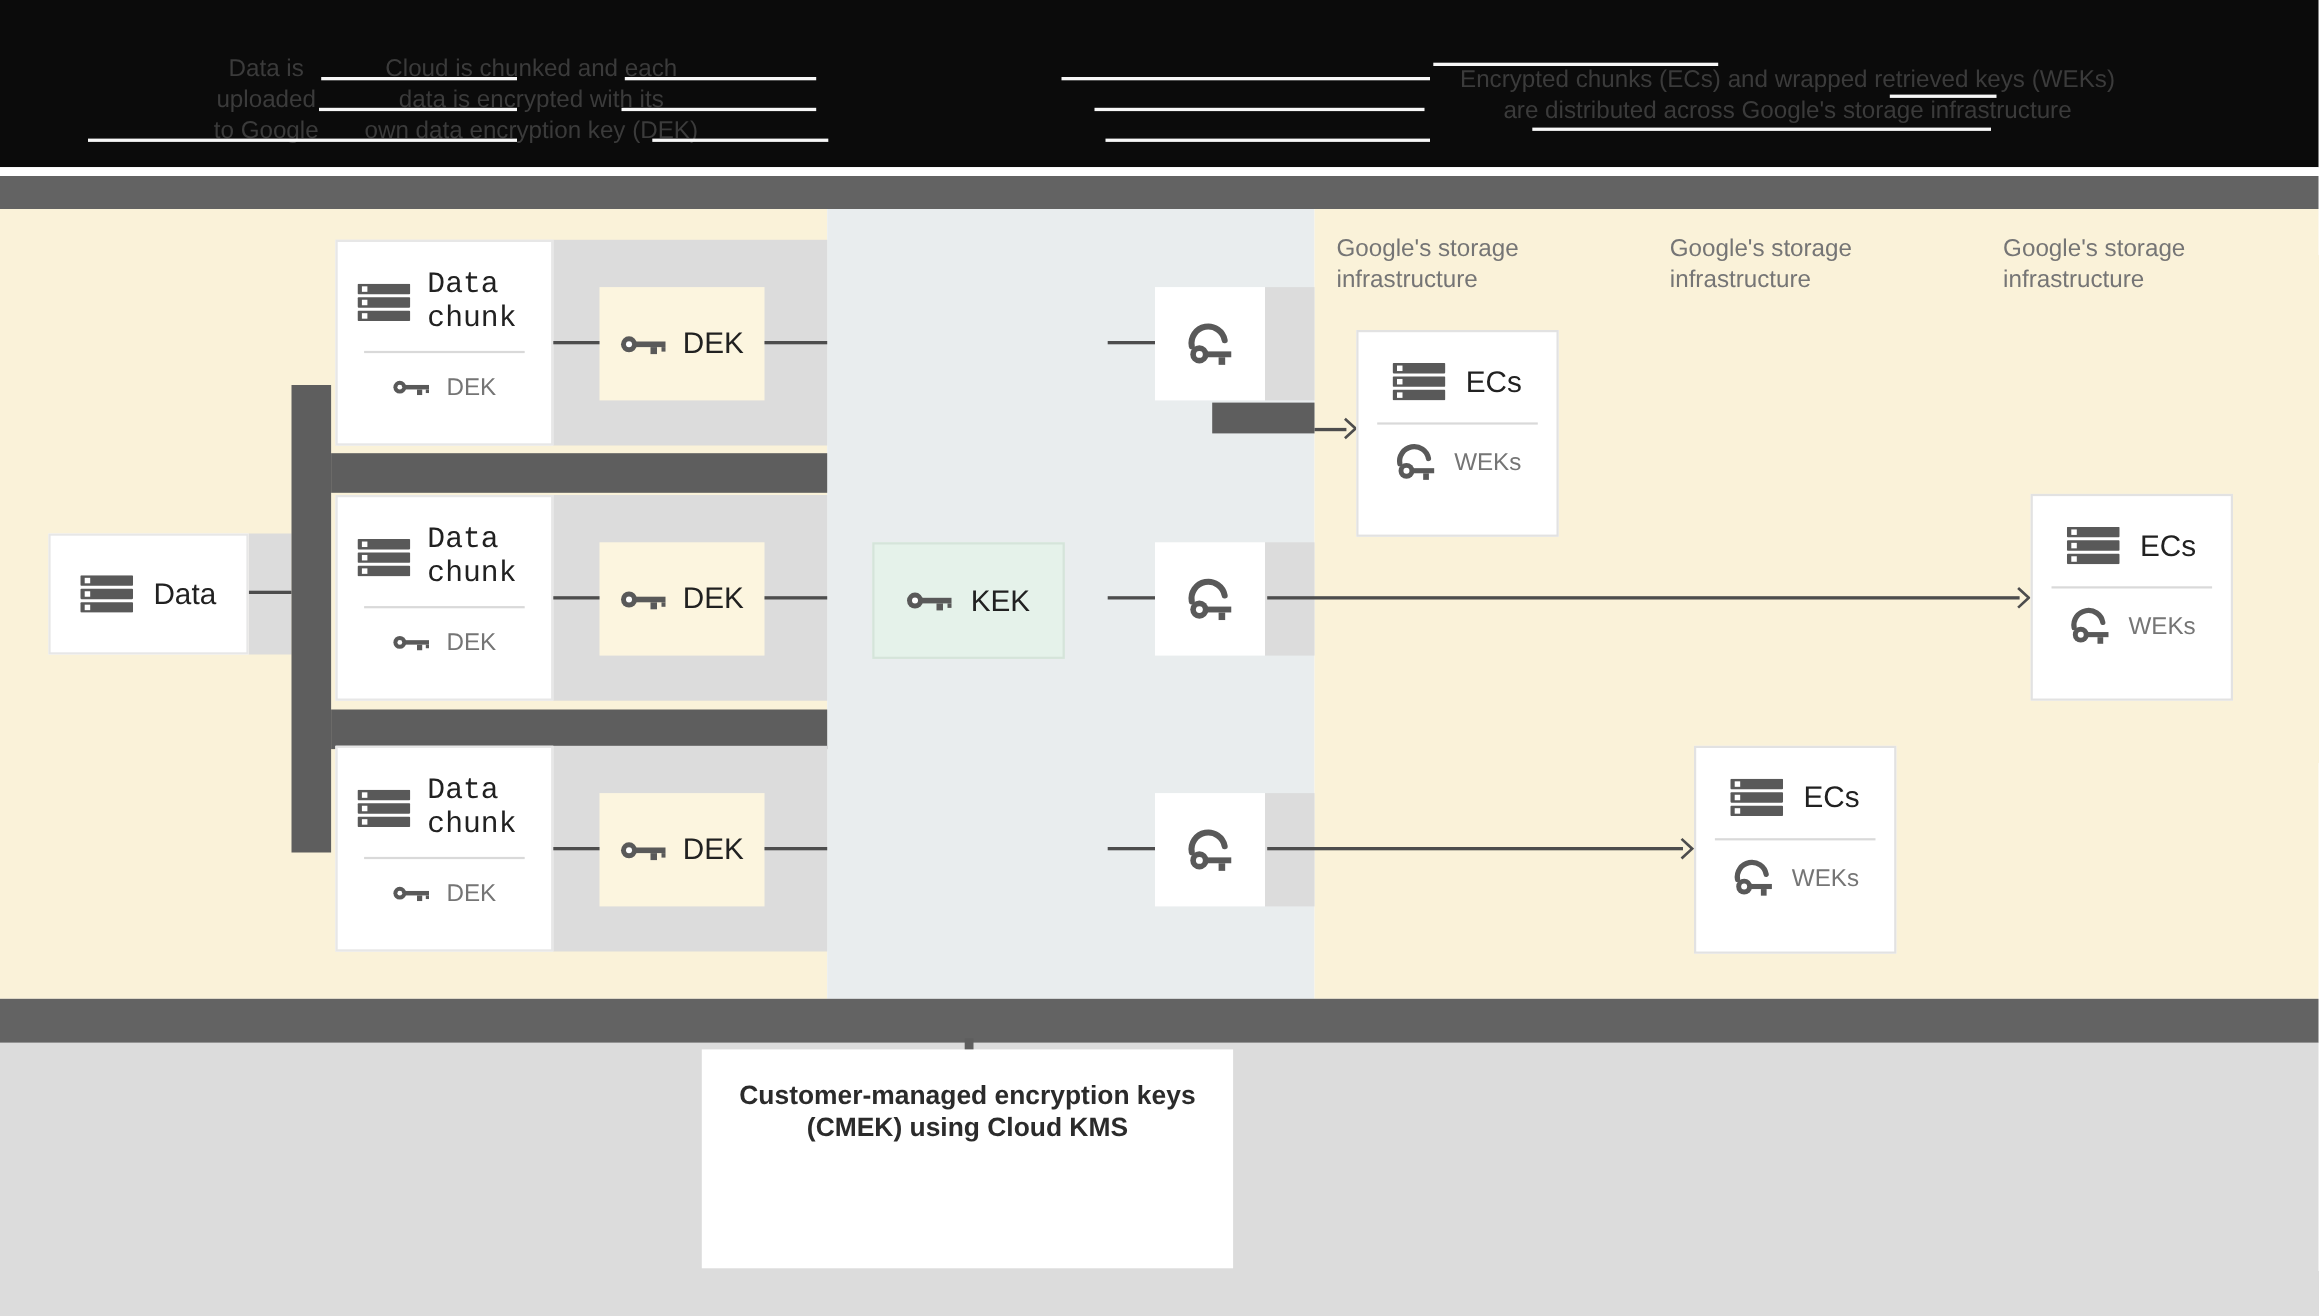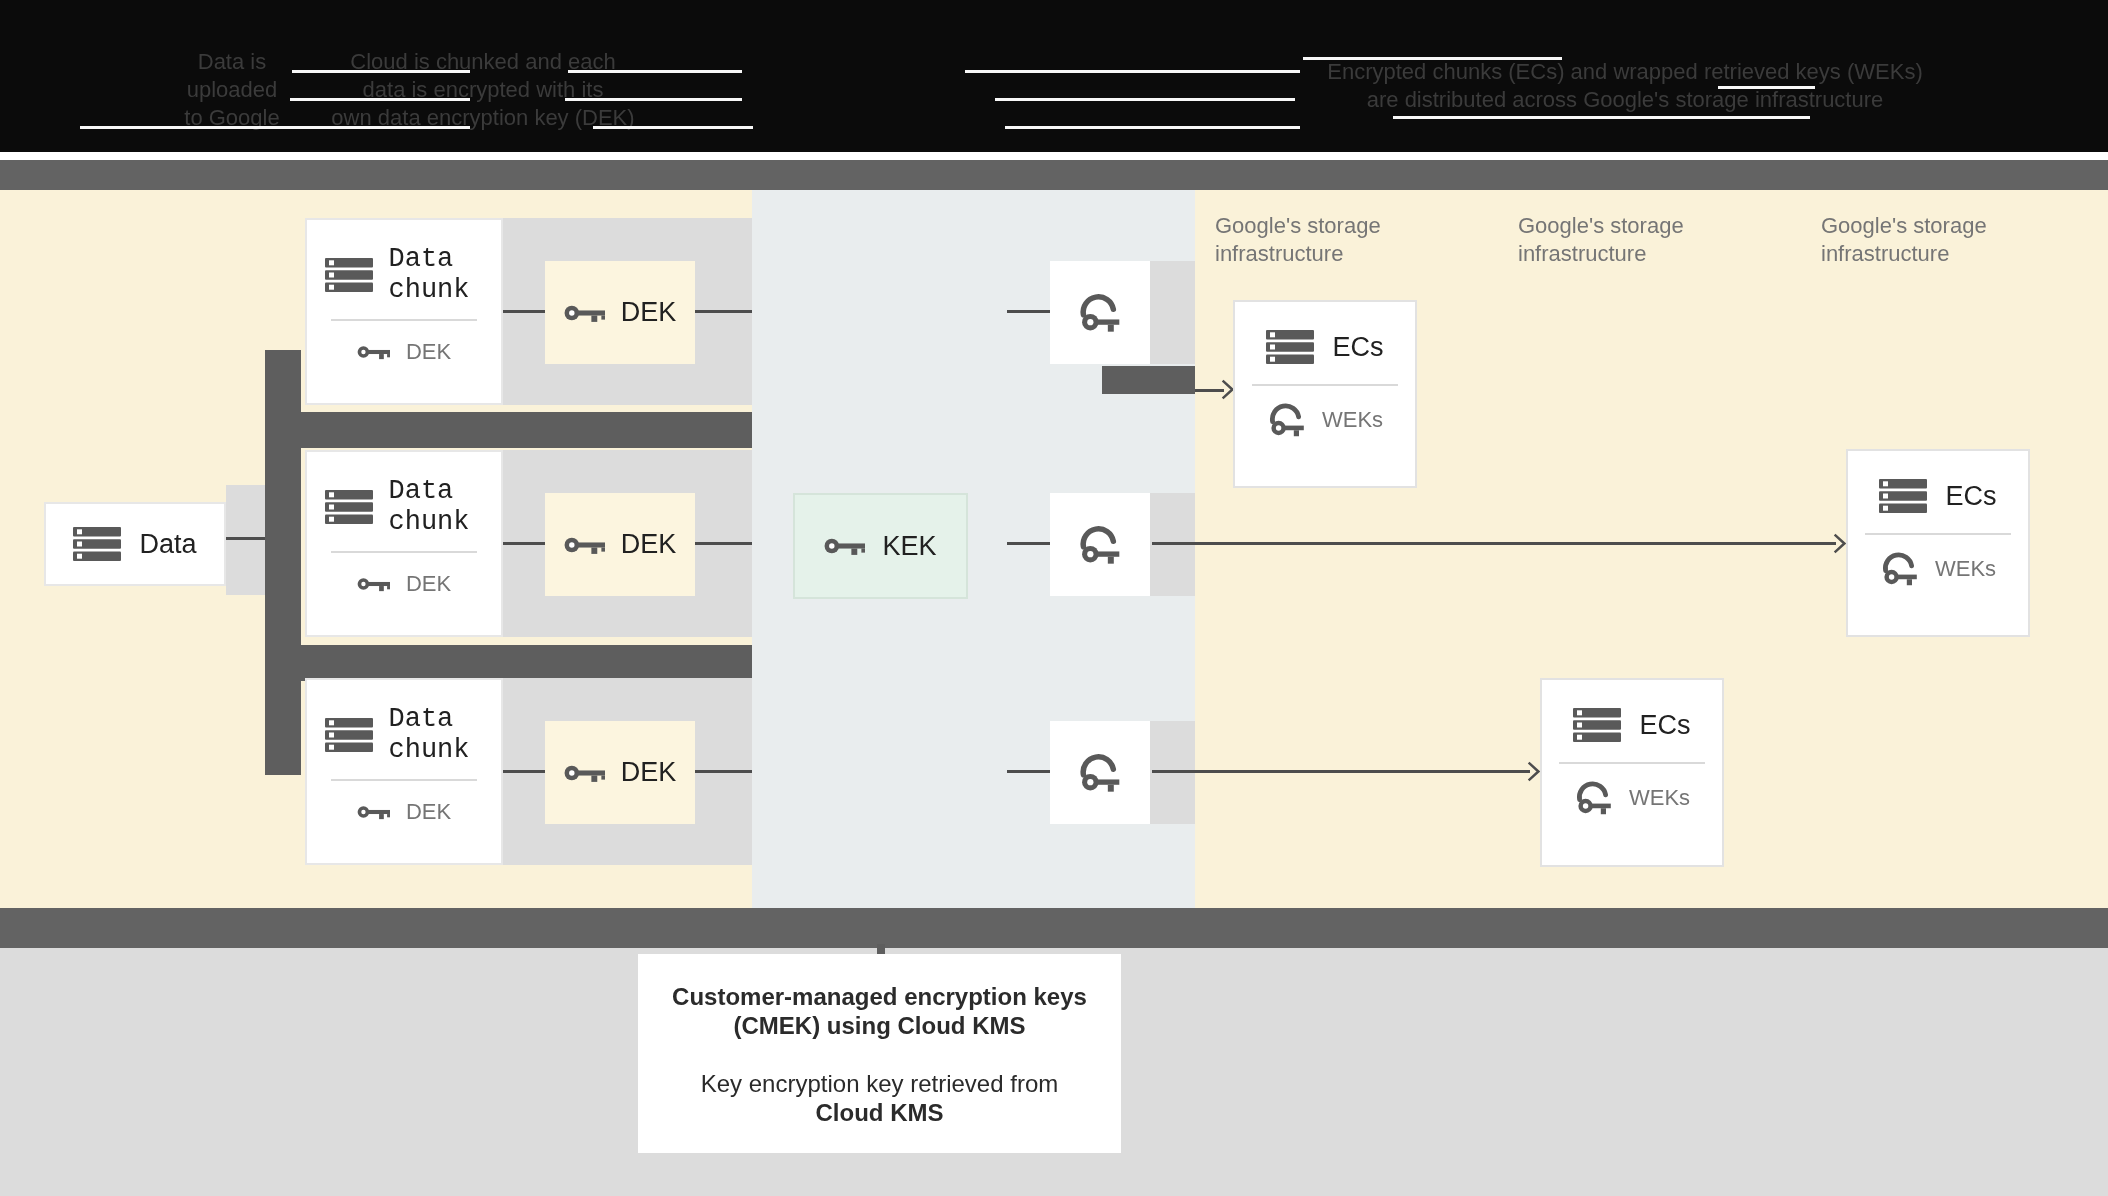--- a/index.html
+++ b/index.html
@@ -38,21 +38,21 @@
   .callout .spacer{height:29px;}
   .callout-stub{left:877px;top:944px;width:8px;height:12px;background:#5E5E5E;}
 </style>
 </head>
 <body>
 
 <div id="canvas">
 
   <div class="abs header-band"></div>
 
-  <div class="hcol" style="left:102px;top:48px;width:260px;">
+  <div class="hcol" style="left:112px;top:48px;width:260px;">
     <div>Data is</div>
     <div>uploaded</div>
     <div>to Google</div>
   </div>
   <div class="hcol" style="left:323px;top:48px;width:320px;">
     <div>Cloud is chunked and each</div>
     <div>data is encrypted with its</div>
     <div>own data encryption key (DEK)</div>
   </div>
   <div class="hcol" style="left:1280px;top:58px;width:690px;">
@@ -79,21 +79,21 @@
   <div class="abs panel-cream" style="left:0;width:752px;"></div>
   <div class="abs panel-blue"></div>
   <div class="abs panel-cream" style="left:1195px;width:913px;"></div>
 
   <div class="abs band" style="left:226px;top:485px;width:39px;height:110px;"></div>
   <div class="abs cline" style="left:226px;top:537px;width:39px;"></div>
   <div class="abs darkband" style="left:265px;top:350px;width:36px;height:425px;"></div>
   <div class="abs darkband" style="left:301px;top:412px;width:451px;height:36px;"></div>
   <div class="abs darkband" style="left:301px;top:645px;width:451px;height:36px;"></div>
 
-  <div class="abs whitebox flexc" style="left:44px;top:502px;width:182px;height:84px;gap:18px;">
+  <div class="abs whitebox flexc" style="left:44px;top:485px;width:182px;height:110px;gap:18px;">
     <span class="icon-server" style="display: inline-flex;">
 <svg viewBox="0 0 48 34" width="48" height="34" aria-hidden="true">
   <g fill="#595959">
     <rect x="0" y="0" width="48" height="9.5" rx="1"></rect>
     <rect x="0" y="12.2" width="48" height="9.5" rx="1"></rect>
     <rect x="0" y="24.4" width="48" height="9.5" rx="1"></rect>
   </g>
   <g fill="#ffffff">
     <rect x="4" y="2.3" width="5" height="5"></rect>
     <rect x="4" y="14.5" width="5" height="5"></rect>
@@ -429,19 +429,15 @@
 
   <div class="abs bottom-bar"></div>
   <div class="abs bottom-panel"></div>
   <div class="abs callout-stub"></div>
   <div class="abs callout">
     <div style="margin-top:28px;">
       <b>Customer-managed encryption keys</b><br>
       <b>(CMEK) using Cloud KMS</b>
     </div>
     <div class="spacer"></div>
-    <div>
-      <span>Key encryption key retrieved from</span><br>
-      <b>Cloud KMS</b>
-    </div>
   </div>
 
 </div>
 
 </body></html>

